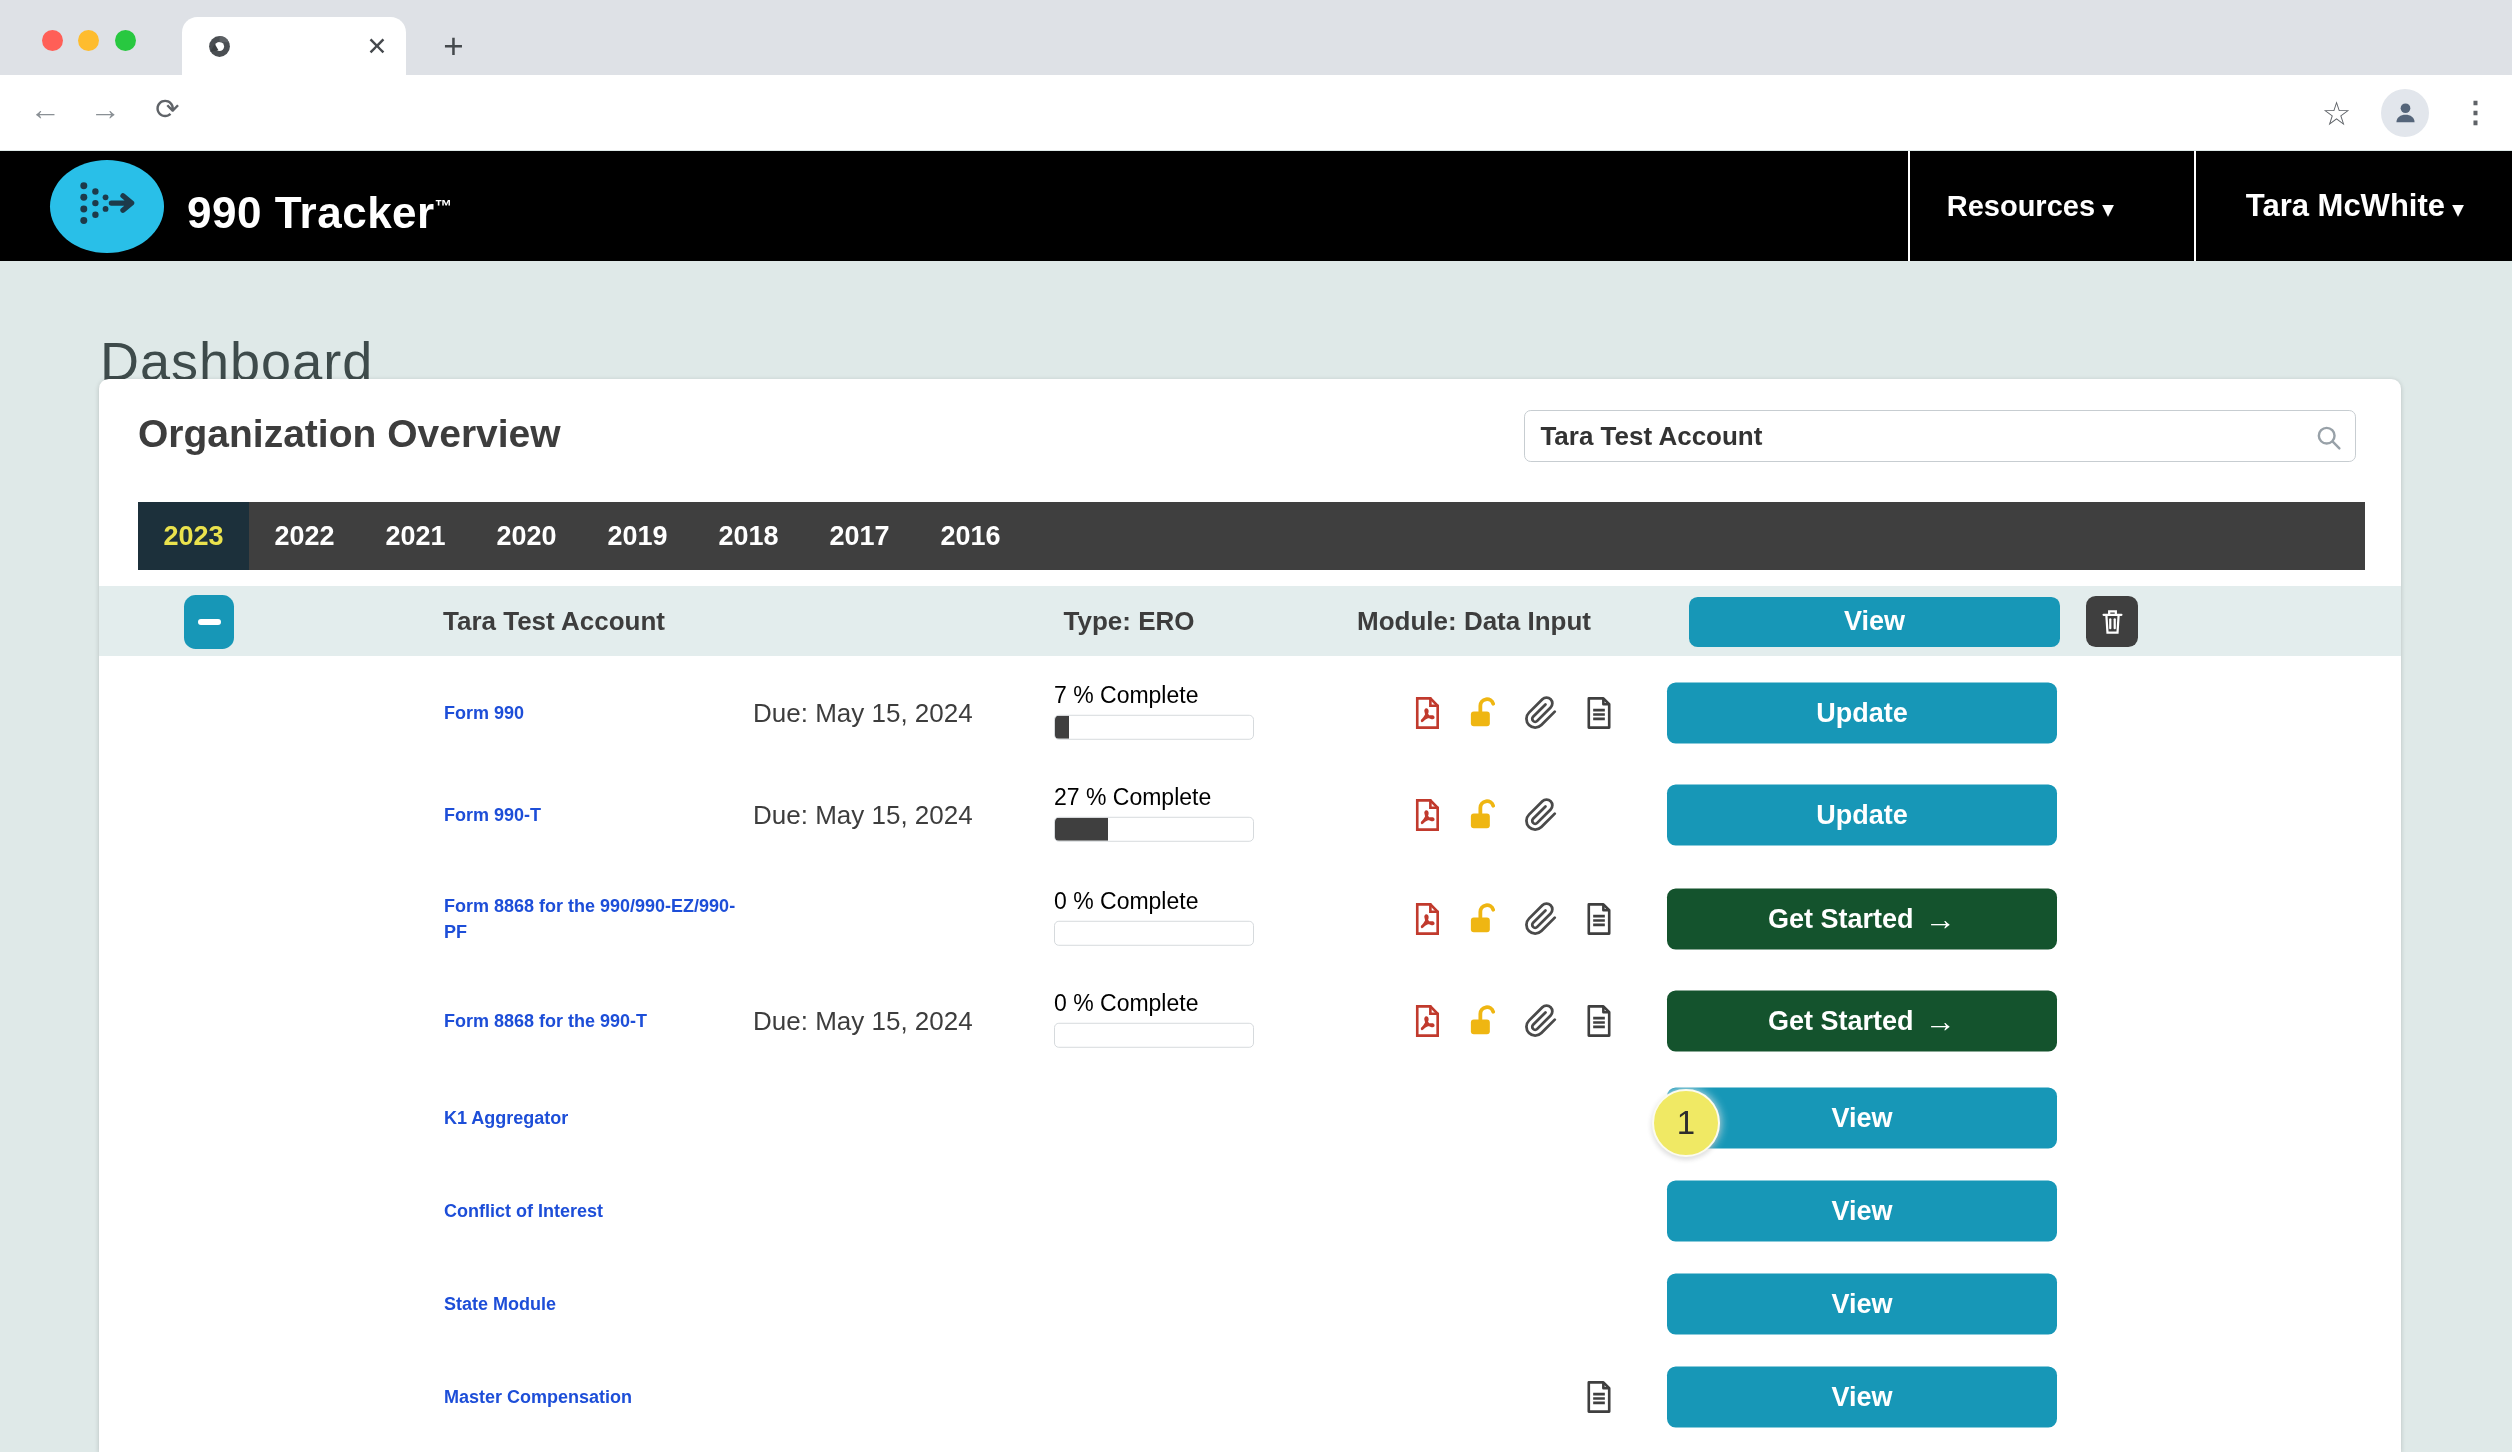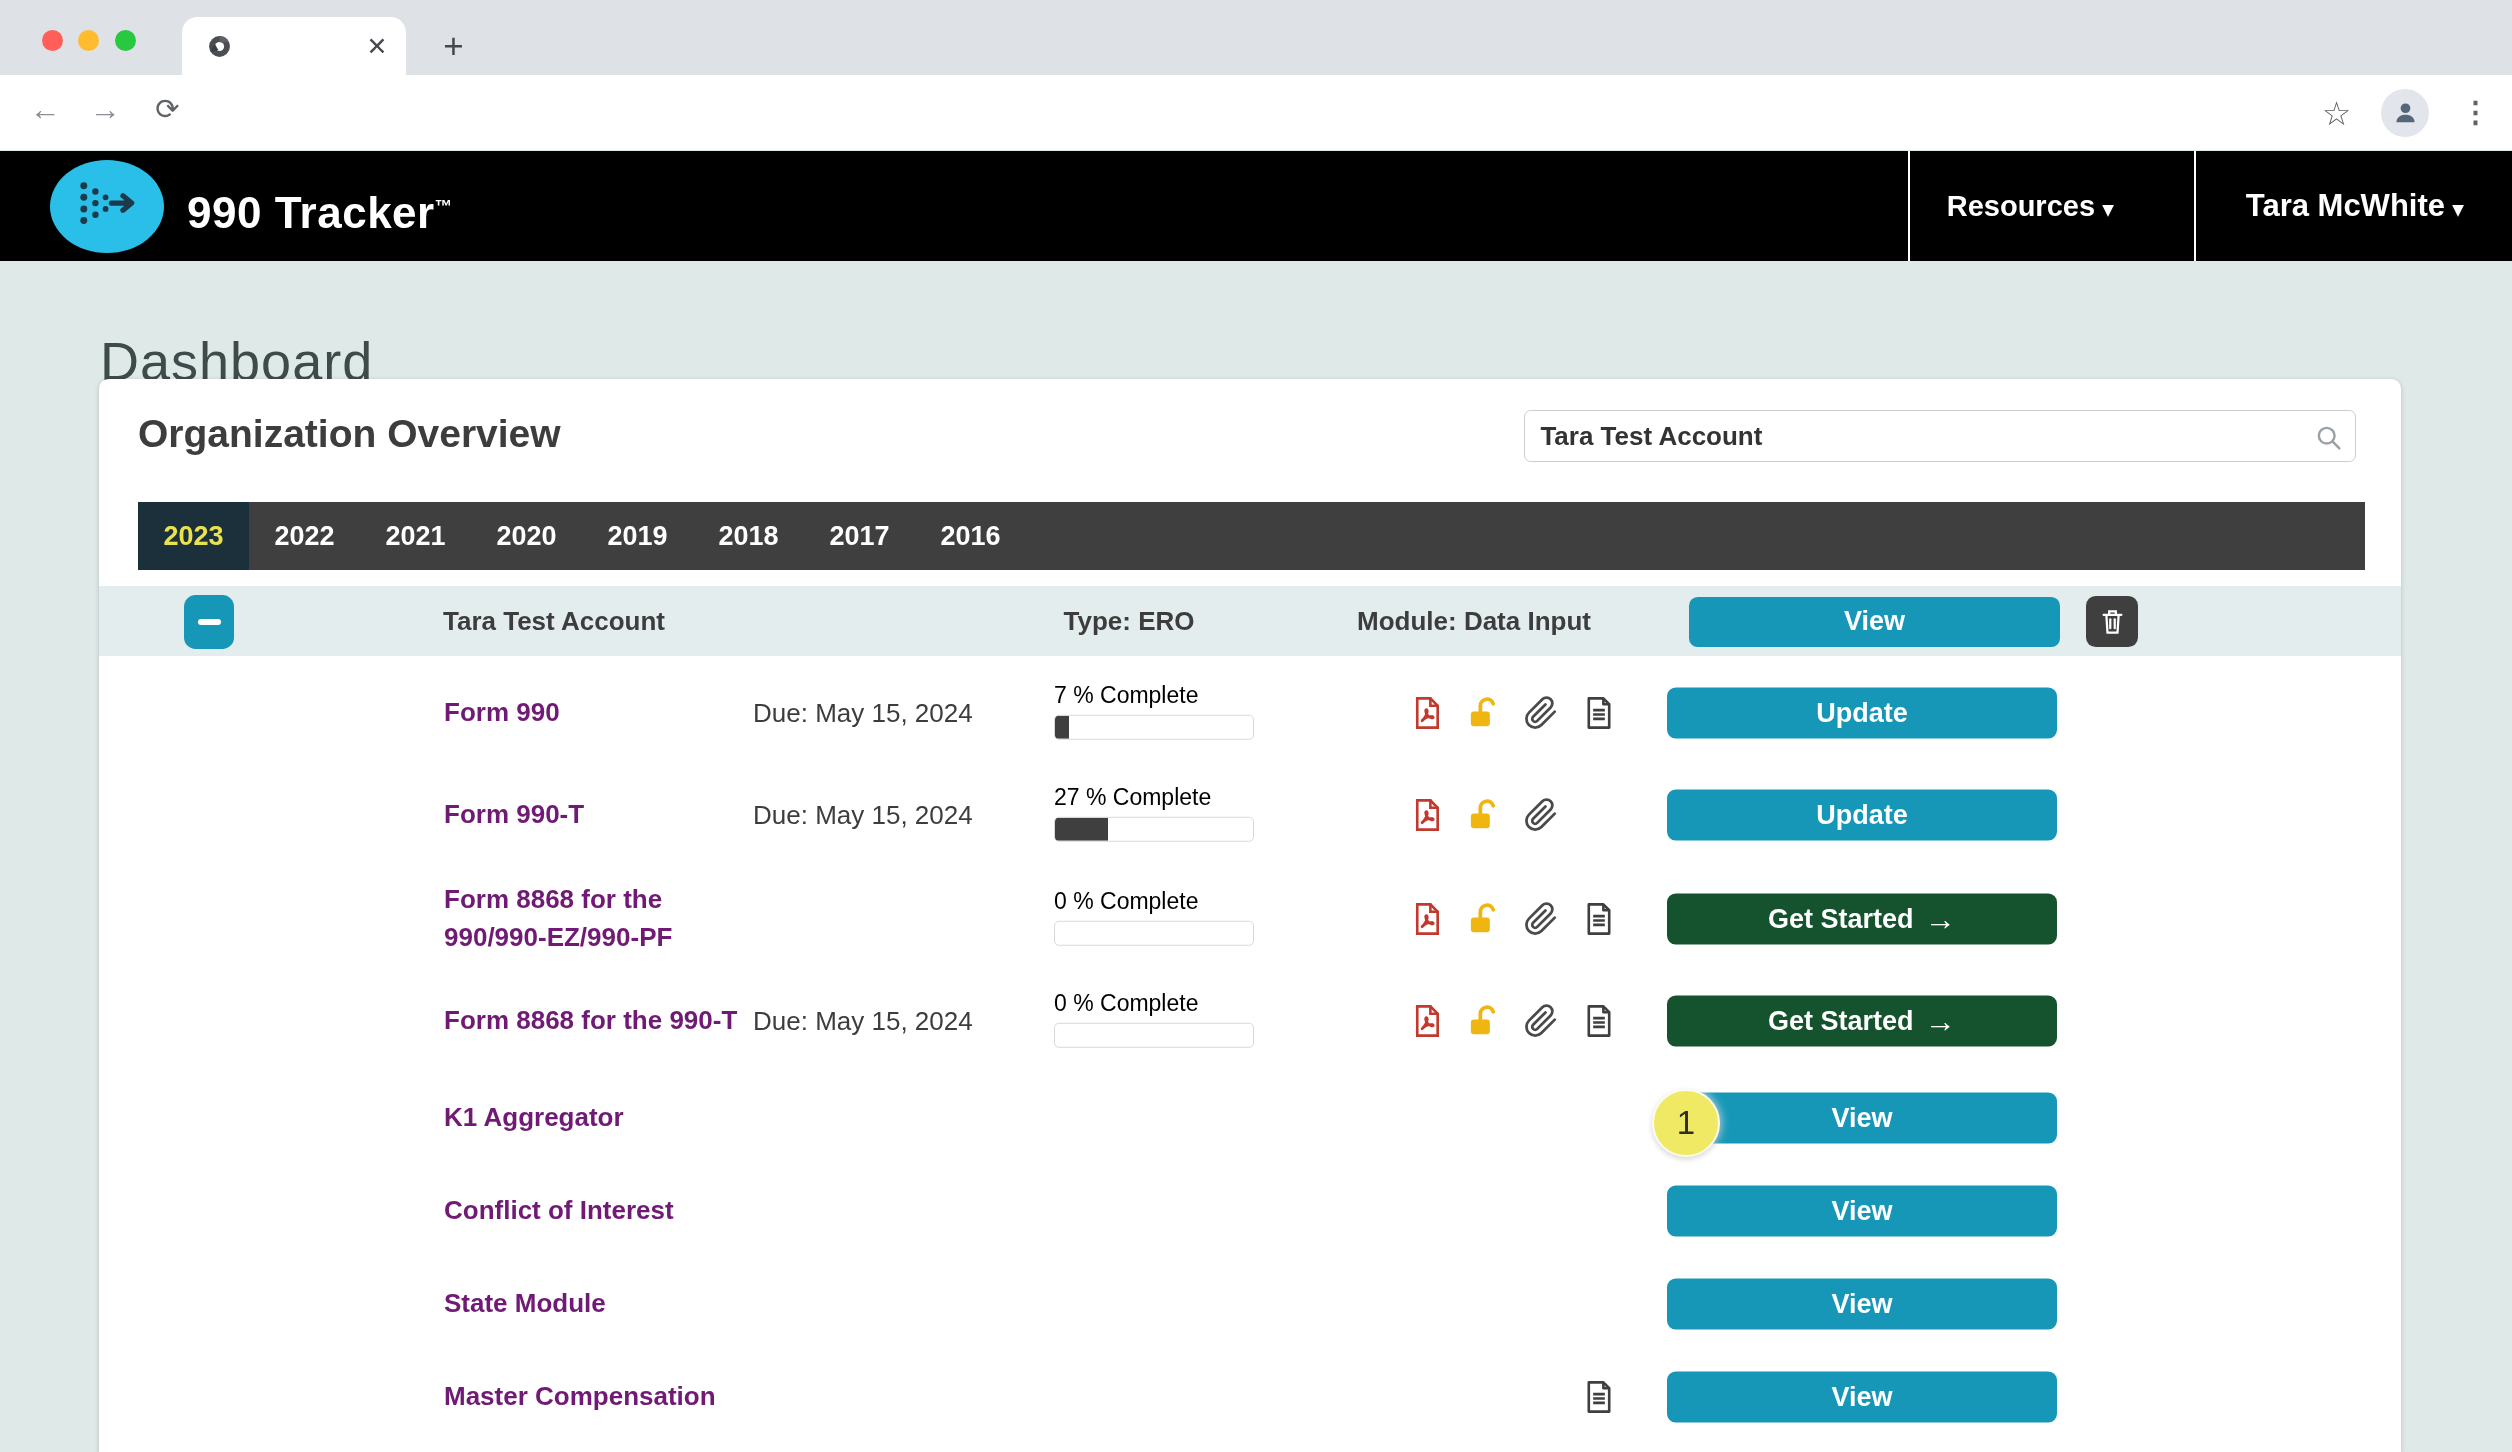--- a/index.html
+++ b/index.html
@@ -69,29 +69,29 @@
   .btn{border:none;border-radius:8.7px;color:#ffffff;font-family:"Liberation Sans",sans-serif;
        font-size:27px;font-weight:700;cursor:pointer;display:flex;align-items:center;justify-content:center;gap:11.6px;}
   .btn.teal{background:#1797b7;}
   .btn.green{background:#14532d;}
   .acct-view{position:absolute;left:1590px;top:10.6px;width:371px;height:50px;}
   .trash-btn{position:absolute;left:1987px;top:9.7px;width:52px;height:51px;background:#3f3f3f;border:none;border-radius:9.7px;cursor:pointer;display:flex;align-items:center;justify-content:center;}
   
   .rows{position:absolute;left:0;top:284px;width:2302px;}
   .frow{position:relative;width:2302px;}
   .flabel{position:absolute;left:345px;top:50%;transform:translateY(-50%);width:299px;
-          font-size:26px;font-weight:700;color:#701a75;line-height:1.45;}
+          font-size:18px;font-weight:700;color:#1d4ed8;line-height:1.45;}
   .fdue{position:absolute;left:654px;top:50%;transform:translateY(-50%);font-size:26px;color:#3d3d3d;}
   .fprog{position:absolute;left:955px;top:50%;transform:translateY(-54%);width:203px;}
   .ptext{font-size:23px;color:#000000;margin-bottom:5.8px;}
   .pbar{width:200px;height:25px;background:#ffffff;border:1px solid #d6dadd;border-radius:4.8px;box-sizing:border-box;overflow:hidden;}
   .pfill{height:100%;background:#3f3f3f;border-radius:2.9px 0 0 2.9px;}
   .icon{position:absolute;top:50%;transform:translate(-50%,-50%);width:35px;height:35px;cursor:pointer;}
   .i1{left:1327px;}.i2{left:1385px;}.i3{left:1442px;}.i4{left:1500px;}
-  .rbtn{position:absolute;left:1568px;top:50%;transform:translateY(-50%);width:390px;height:51px;}
+  .rbtn{position:absolute;left:1568px;top:50%;transform:translateY(-50%);width:390px;height:61px;}
   .badge{position:absolute;left:1553px;top:710px;width:64px;height:64px;border-radius:50%;
          background:#f0e964;border:2.9px solid #fbfbef;box-shadow:0 0 9.7px rgba(255,255,255,0.9), 0 1.9px 5.8px rgba(0,0,0,0.25);
          color:#2d2d2d;font-size:33px;font-weight:400;display:flex;align-items:center;justify-content:center;z-index:5;}
 </style>
 </head>
 <body>
 
 <div class="tabstrip">
   <div class="traffic t-red"></div>
   <div class="traffic t-yellow"></div>

